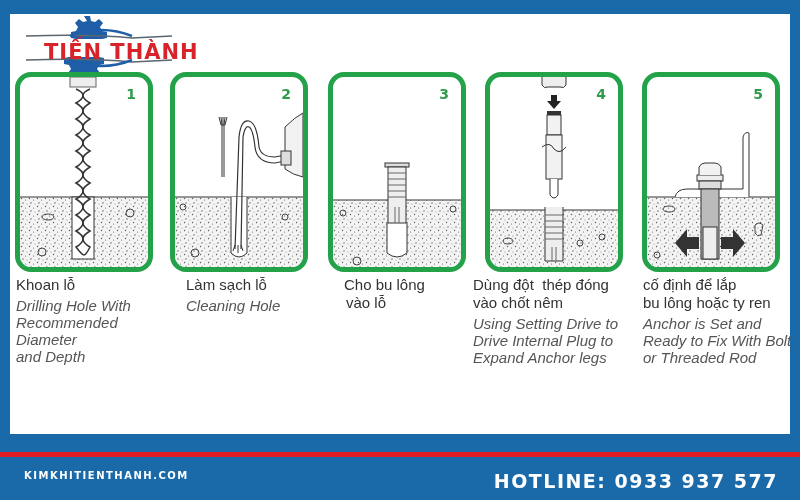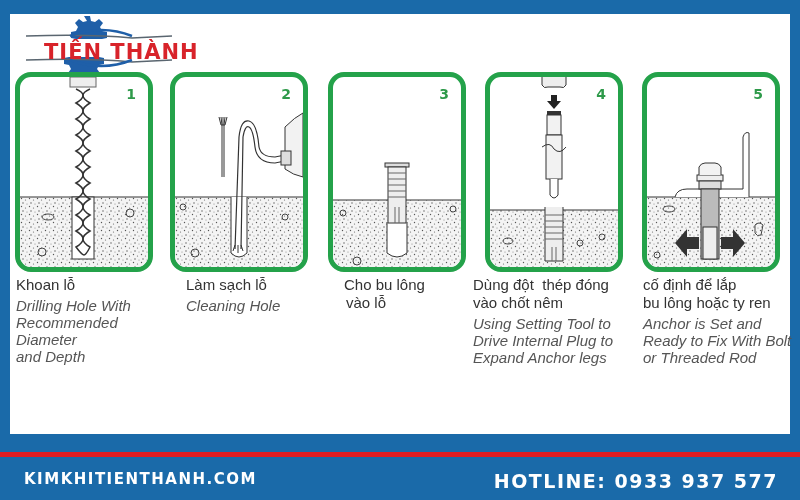--- a/index.html
+++ b/index.html
@@ -19,21 +19,21 @@
   .step-num { position: absolute; right: 12px; top: 9px; font-family: "DejaVu Sans", sans-serif; font-weight: bold;
     font-size: 14px; color: #2e9a4a; }
 
   .caption { position: absolute; top: 276px; width: 160px; }
   .cap-vi { font-family: Liberation Sans, sans-serif; font-size: 15px; color: #333; line-height: 18px; }
   .cap-en { font-family: "Liberation Sans", sans-serif; font-style: italic; font-size: 15px; color: #555;
     line-height: 17px; margin-top: 3px; }
 
   .footer-red { position: absolute; left: 0; top: 452px; width: 800px; height: 5px; background: #e01d22; }
   .footer-left { position: absolute; left: 24px; top: 470px; font-family: "DejaVu Sans", sans-serif; font-weight: bold;
-    font-size: 15px; color: #fff; letter-spacing: 1.5px; }
+    font-size: 10px; color: #fff; letter-spacing: 1.5px; }
   .footer-right { position: absolute; right: 22px; top: 470px; font-family: "DejaVu Sans", sans-serif; font-weight: bold;
     font-size: 19px; color: #fff; letter-spacing: 1.5px; }
 </style>
 </head>
 <body>
 
 <div class="canvas"></div>
 
 <div class="logo">
   <svg width="160" height="62" viewBox="0 0 160 62">
@@ -238,21 +238,21 @@
     <div style="padding-left:2px;">vào lỗ</div>
   </div>
 </div>
 
 <div class="caption" style="left:473px; width:170px;">
   <div class="cap-vi">
     <div style="white-space:pre;">Dùng đột  thép đóng</div>
     <div>vào chốt nêm</div>
   </div>
   <div class="cap-en">
-    <div>Using Setting Tool to</div>
+    <div>Using Setting Drive to</div>
     <div>Drive Internal Plug to</div>
     <div>Expand Anchor legs</div>
   </div>
 </div>
 
 <div class="caption" style="left:643px; width:150px;">
   <div class="cap-vi">
     <div>cố định để lắp</div>
     <div>bu lông hoặc ty ren</div>
   </div>

